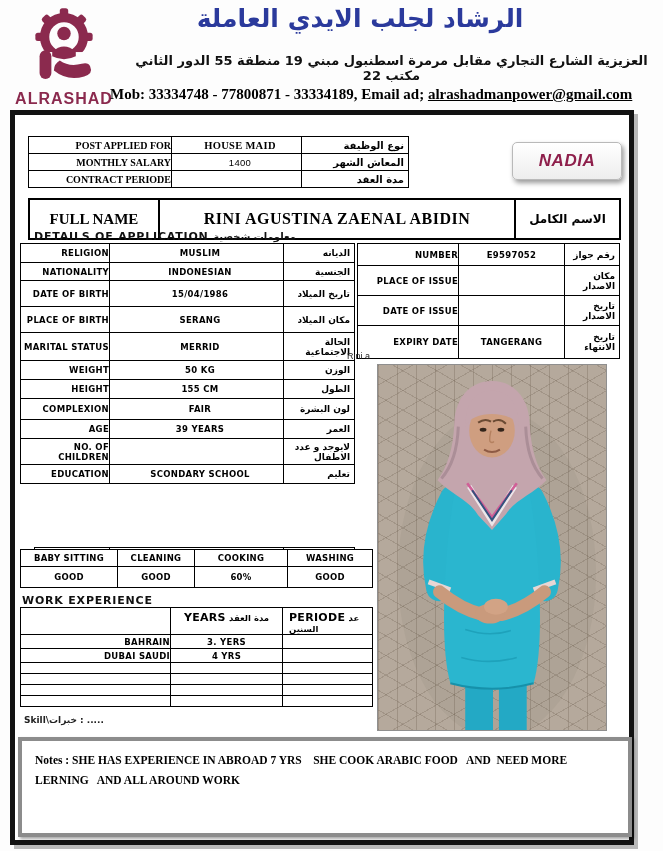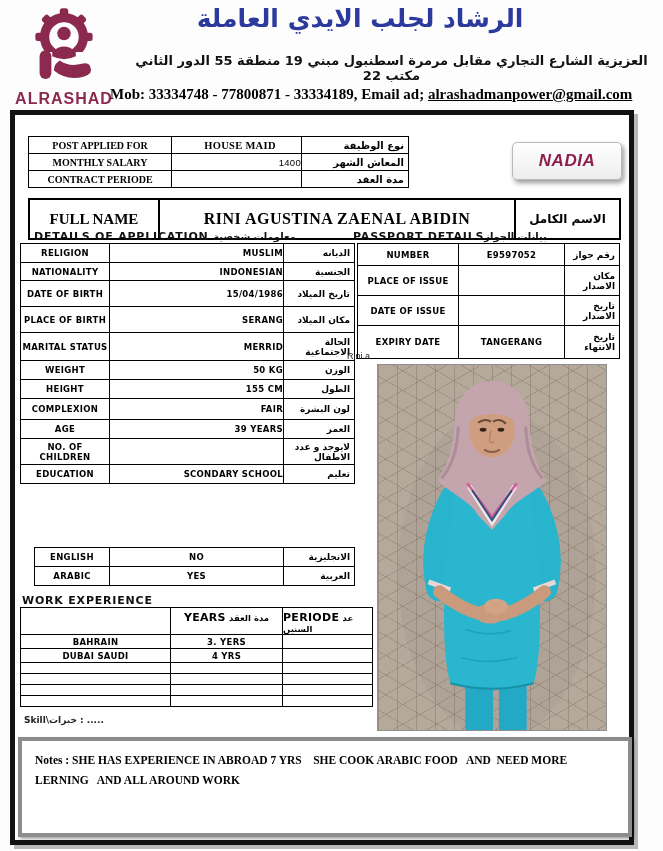--- a/index.html
+++ b/index.html
@@ -19,22 +19,22 @@
   .contact .email{text-decoration:underline}
 
   
   .main-box{left:10px;top:110px;width:624px;height:735px;background:#fff;
             border:5px solid #121212;box-shadow:4px 4px 0 rgba(130,130,130,.55)}
   .main-box .abs{position:absolute}
 
   
   table{border-collapse:collapse;table-layout:fixed;background:#fff}
   td,th{border:1.4px solid #000;overflow:hidden;vertical-align:middle}
-  .lblcell{font:bold 8.5px "DejaVu Sans",sans-serif;letter-spacing:.3px;text-align:center}
-  .valcell{font:bold 8.5px "DejaVu Sans",sans-serif;letter-spacing:.3px;padding-left:7px;text-align:right}
+  .lblcell{font:bold 8.5px "DejaVu Sans",sans-serif;letter-spacing:.3px;text-align:right}
+  .valcell{font:bold 8.5px "DejaVu Sans",sans-serif;letter-spacing:.3px;padding-left:7px;text-align:center}
   .arcell{direction:rtl;font:bold 9px "DejaVu Sans",sans-serif;padding-right:4px;text-align:right}
   .c{text-align:center!important;padding-left:0!important}
 
   
   .t-top{left:13px;top:21px;width:380px}
   .t-top td{height:17px}
   .t-top .lblcell{font:bold 10px "Liberation Serif",serif;letter-spacing:0}
   .t-top .valcell{font:9.5px "Liberation Sans",sans-serif}
   .t-top .val-b{font:bold 10.5px "Liberation Serif",serif;text-align:center}
   .t-top .arcell{font:bold 10px "DejaVu Sans",sans-serif}
@@ -170,23 +170,20 @@
       <td class="fn-val">RINI AGUSTINA ZAENAL ABIDIN</td>
       <td class="fn-ar">الاسم الكامل</td>
     </tr>
   </tbody>
     </table>
 
   <div class="abs sec-title" style="left:19px;top:115px">
     <span>DETAILS OF APPLICATION</span>
     <span class="ar" dir="rtl">معلومات شخصية</span>
   </div>
-  <div class="abs sec-title" style="left:338px;top:115px">
-    <span>PASSPORT DETAILS</span><span class="ar" dir="rtl">بيانات الجواز</span>
-  </div>
 
   <table class="abs t-det">
     <colgroup>
         <col style="width:89px">
         <col style="width:174px">
         <col style="width:71px">
       </colgroup>
     <tbody>
         <tr class="h19">
       <td class="lblcell">RELIGION</td>
@@ -335,33 +332,55 @@
       <ellipse cx="124" cy="65" rx="3.4" ry="2" fill="#33241a"></ellipse>
       <path d="M114 66 q-2 8 -1 11 q2 2 4 0" stroke="#b4805f" stroke-width="1.4" fill="none"></path>
       <path d="M107 85 q8 5 16 0" stroke="#8d5a44" stroke-width="2" fill="none"></path>
 
       <path d="M92 122 L115 158 L138 122" stroke="#ece7ea" stroke-width="5" fill="none"></path>
       <path d="M90 119 L115 153 L140 119" stroke="#d05f97" stroke-width="2.6" fill="none"></path>
       <path d="M95 126 L115 156 L135 126" stroke="#35527e" stroke-width="2" fill="none"></path>
     </svg>
   </div>
 
+  <table class="abs t-skill">
+    <colgroup>
+        <col style="width:97px">
+        <col style="width:77px">
+        <col style="width:93px">
+        <col style="width:85px">
+      </colgroup>
+    <tbody>
+        <tr>
+      <td>BABY SITTING</td>
+      <td>CLEANING</td>
+      <td>COOKING</td>
+      <td>WASHING</td>
+    </tr>
+    <tr class="vals">
+      <td>GOOD</td>
+      <td>GOOD</td>
+      <td>60%</td>
+      <td>GOOD</td>
+    </tr>
+  </tbody>
+    </table>
 
   <div class="abs sec-title we-title">WORK EXPERIENCE</div>
   <table class="abs t-we">
     <colgroup>
         <col style="width:150px">
         <col style="width:112px">
         <col style="width:90px">
       </colgroup>
     <tbody>
         <tr class="hd">
       <td></td>
       <td class="c"><span class="en">YEARS</span> <span class="ar" dir="rtl">مدة العقد</span></td>
-      <td style="padding-left:0"><span class="en">PERIODE</span> <span class="ar" dir="rtl">عد السنين</span></td>
+      <td style="padding-left:6px"><span class="en">PERIODE</span> <span class="ar" dir="rtl">عد السنين</span></td>
     </tr>
     <tr class="dr">
       <td class="lblcell">BAHRAIN</td>
       <td class="c">3.  YERS</td>
       <td></td>
     </tr>
     <tr class="dr">
       <td class="lblcell">DUBAI SAUDI</td>
       <td class="c">4 YRS</td>
       <td></td>

